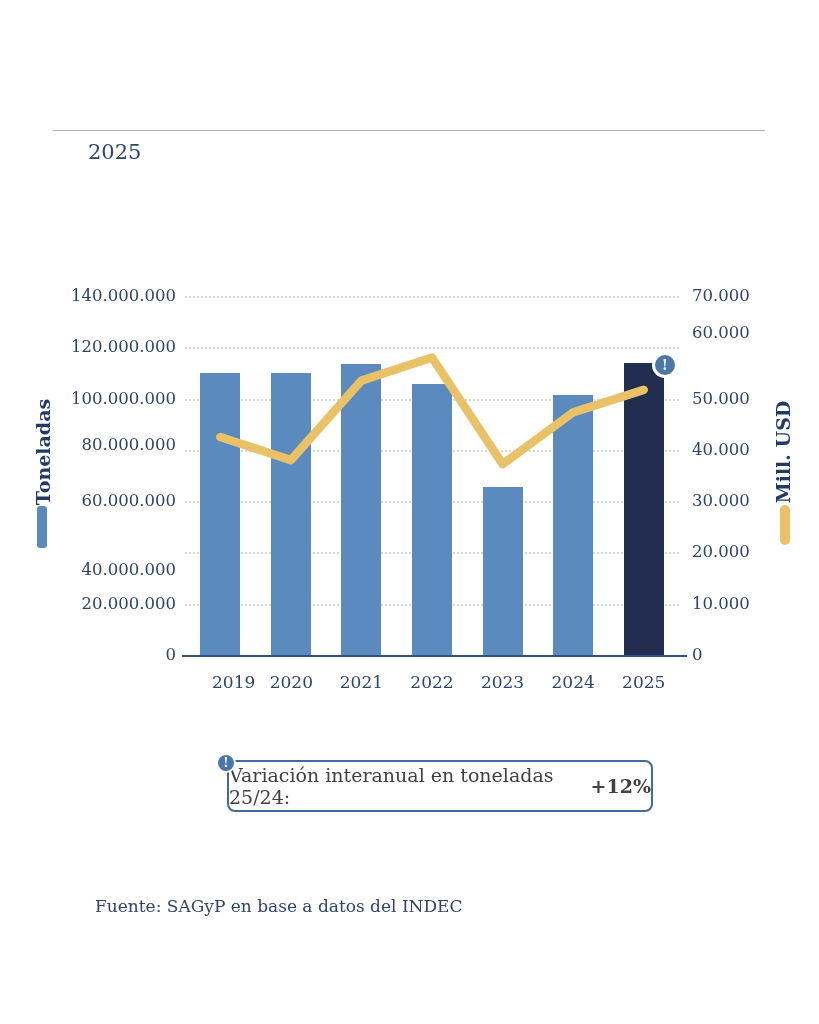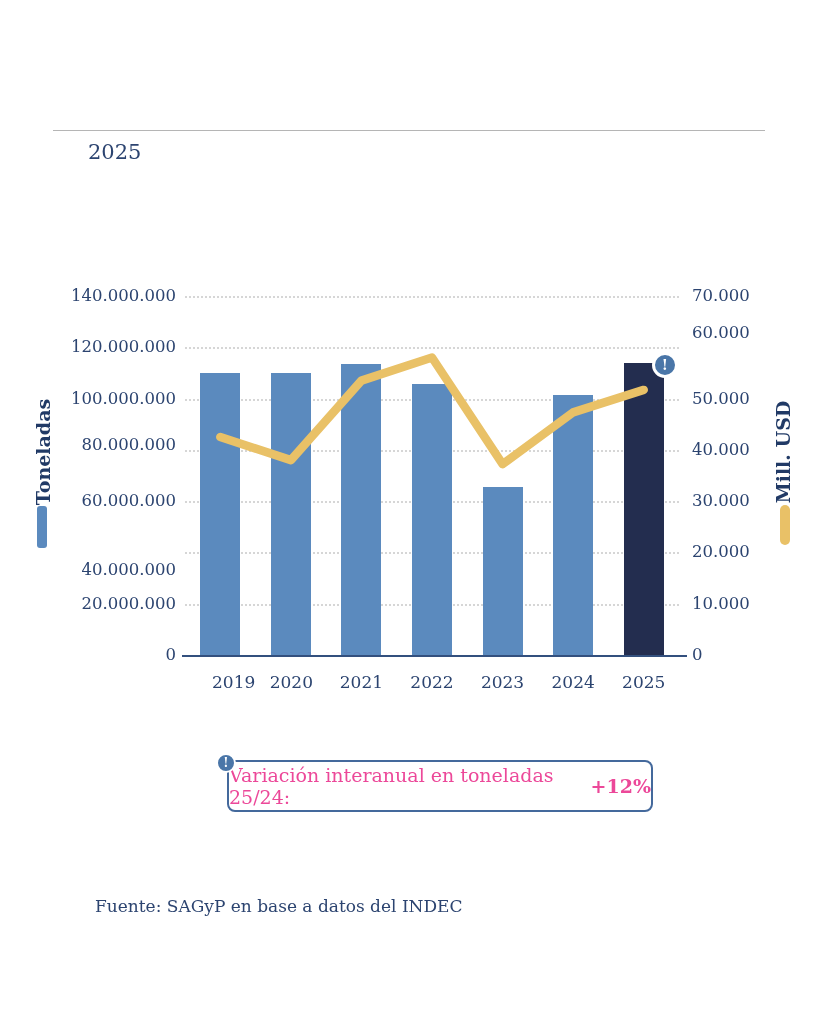--- a/index.html
+++ b/index.html
@@ -19,21 +19,21 @@
   .tick{position:absolute;width:100%;height:20px;line-height:20px;margin-top:-10px;}
   .xrow{position:absolute;left:185px;top:672px;width:494px;height:24px;}
   .xlab{position:absolute;width:70px;text-align:center;font-size:17px;color:#2c4470;}
   .linesvg{position:absolute;left:0;top:0;overflow:visible;}
   .v-label{position:absolute;width:140px;text-align:center;font-size:19px;font-weight:700;color:#213a66;
            transform:rotate(-90deg);}
   .swatch{position:absolute;}
   .alert{position:absolute;border-radius:50%;color:#ffffff;font-weight:700;text-align:center;
          border:3px solid #ffffff;box-sizing:content-box;}
   .callout{position:absolute;left:227px;top:760px;width:422px;height:48px;border:2px solid #44699c;
-           border-radius:8px;display:flex;align-items:center;justify-content:center;font-size:19px;color:#ec4899;}
+           border-radius:8px;display:flex;align-items:center;justify-content:center;font-size:19px;color:#404040;}
   .callout .val{font-weight:700;margin-left:7px;}
   .footer{position:absolute;left:95px;top:896px;font-size:17px;color:#2c4470;}
 </style>
 </head>
 <body>
 
 <div class="page">
   <div class="title-rule"></div>
   <div class="subtitle">2025</div>
 

